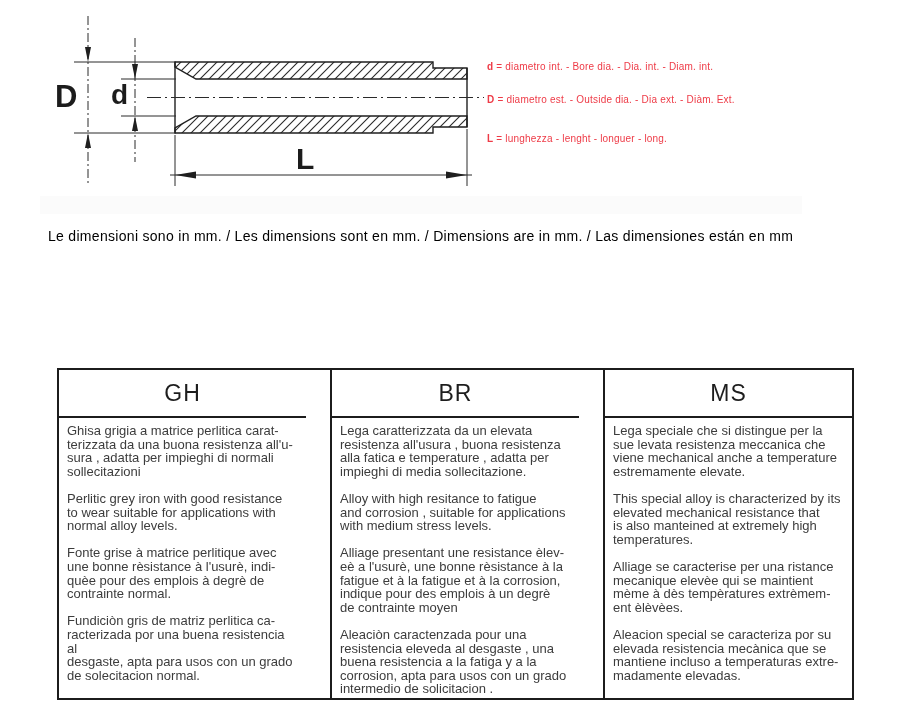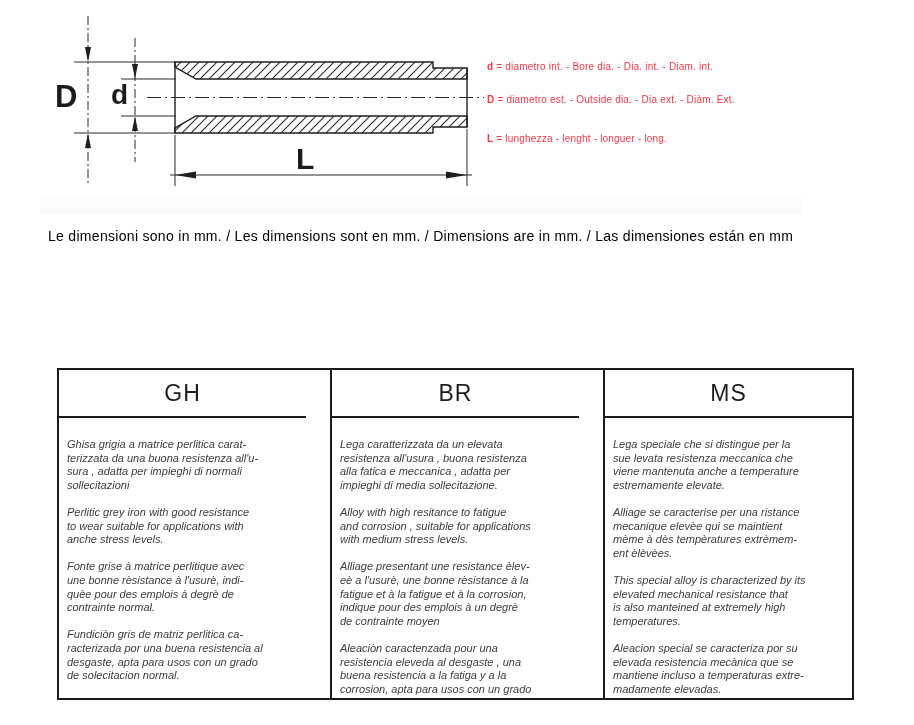--- a/index.html
+++ b/index.html
@@ -38,22 +38,22 @@
     border:2px solid #1c1c1c; display:flex; background:#fff;
   }
   .col { flex:1 1 0; display:flex; flex-direction:column; min-width:0; }
   .col + .col { border-left:2px solid #1c1c1c;margin-left:24px; }
   .th {
     height:48px; flex:0 0 48px; border-bottom:2px solid #1c1c1c;
     display:flex; align-items:center; justify-content:center;
     font-size:23px; letter-spacing:1px; color:#1d1d1d; font-weight:500;
   }
   .td {
-    flex:1 1 auto; padding:20px 8px; overflow:hidden;
-    font-size:11px; line-height:13.6px; color:#3c3c3c;font-style:italic;
+    flex:1 1 auto; padding:6px 8px; overflow:hidden;
+    font-size:13px; line-height:13.6px; color:#3c3c3c;
   }
   .td p { margin:0 0 13.6px 0; white-space:pre-line; }
   .td p:last-child { margin-bottom:0; }
 </style>
 </head>
 <body>
 
 <div class="page">
 
   <div class="scan-strip"></div>
@@ -112,37 +112,37 @@
   <div class="tbl">
     <div class="col">
       <div class="th">GH</div>
       <div class="td">
         <p>Ghisa grigia a matrice perlitica carat-
 terizzata da una buona resistenza all'u-
 sura , adatta per impieghi di normali
 sollecitazioni</p>
         <p>Perlitic grey iron with good resistance
 to wear suitable for applications with
-anche stress levels.</p>
+normal alloy levels.</p>
         <p>Fonte grise à matrice perlitique avec
 une bonne rèsistance à l'usurè, indi-
 quèe pour des emplois à degrè de
 contrainte normal.</p>
         <p>Fundiciòn gris de matriz perlitica ca-
 racterizada por una buena resistencia al
 desgaste, apta para usos con un grado
 de solecitacion normal.</p>
       </div>
     </div>
     <div class="col">
       <div class="th">BR</div>
       <div class="td">
         <p>Lega caratterizzata da un elevata
 resistenza all'usura , buona resistenza
-alla fatica e meccanica , adatta per
+alla fatica e temperature , adatta per
 impieghi di media sollecitazione.</p>
         <p>Alloy with high resitance to fatigue
 and corrosion , suitable for applications
 with medium stress levels.</p>
         <p>Alliage presentant une resistance èlev-
 eè a l'usurè, une bonne rèsistance à la
 fatigue et à la fatigue et à la corrosion,
 indique pour des emplois à un degrè
 de contrainte moyen</p>
         <p>Aleaciòn caractenzada pour una
@@ -150,30 +150,30 @@
 buena resistencia a la fatiga y a la
 corrosion, apta para usos con un grado
 intermedio de solicitacion .</p>
       </div>
     </div>
     <div class="col">
       <div class="th">MS</div>
       <div class="td">
         <p>Lega speciale che si distingue per la
 sue levata resistenza meccanica che
-viene mantenuta anche a temperature
+viene mechanical anche a temperature
 estremamente elevate.</p>
+        <p>This special alloy is characterized by its
+elevated mechanical resistance that
+is also manteined at extremely high
+temperatures.</p>
         <p>Alliage se caracterise per una ristance
 mecanique elevèe qui se maintient
 mème à dès tempèratures extrèmem-
 ent èlèvèes.</p>
-        <p>This special alloy is characterized by its
-elevated mechanical resistance that
-is also manteined at extremely high
-temperatures.</p>
         <p>Aleacion special se caracteriza por su
 elevada resistencia mecànica que se
 mantiene incluso a temperaturas extre-
 madamente elevadas.</p>
       </div>
     </div>
   </div>
 
 </div>
 

